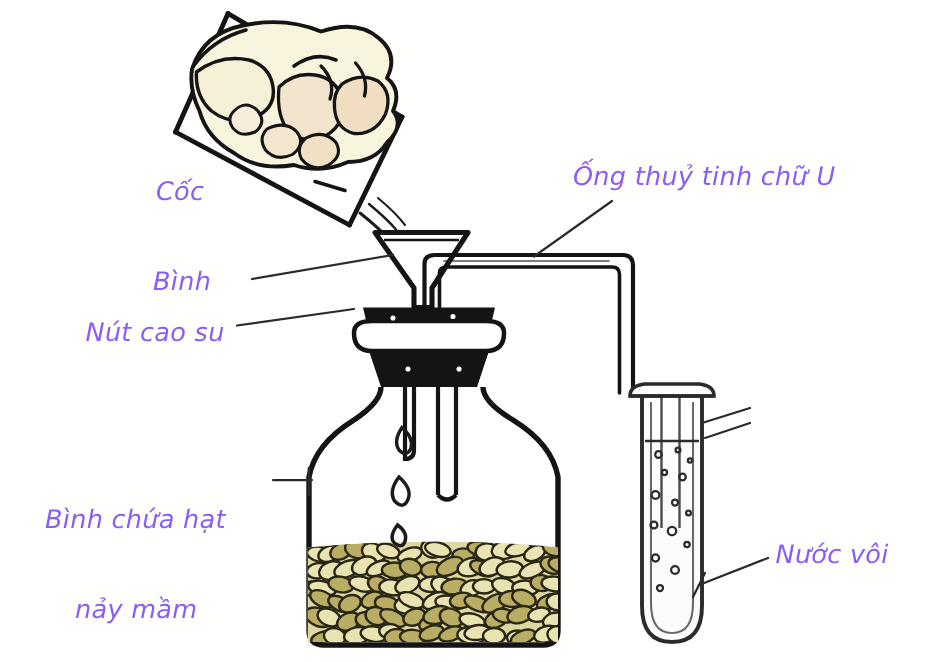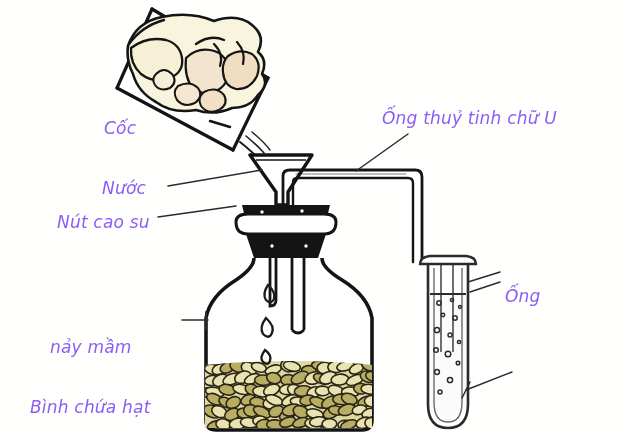--- a/index.html
+++ b/index.html
@@ -301,28 +301,28 @@
 
       <path d="M500 272 L468 282"></path>
       <path d="M500 282 L470 292"></path>
 
       <path d="M512 372 L466 390"></path>
       <path d="M470 382 L462 398"></path>
     </g>
   </svg>
 
   <div class="lbl lbl-coc">Cốc</div>
-  <div class="lbl lbl-pheu">Nước</div>
+  <div class="lbl lbl-pheu">Bình</div>
   <div class="lbl lbl-nut">Nút cao su</div>
 
   <div class="lbl lbl-binh">
+    <div>Bình chứa hạt</div>
     <div style="padding-left:20px">nảy mầm</div>
-    <div>Bình chứa hạt</div>
   </div>
 
   <div class="lbl lbl-ongu">Ống thuỷ tinh chữ U</div>
 
   <div class="lbl lbl-ongng">
-    <div>Ống</div>
   </div>
 
+  <div class="lbl lbl-nuoc">Nước vôi</div>
 
 </div>
 
 </body></html>

